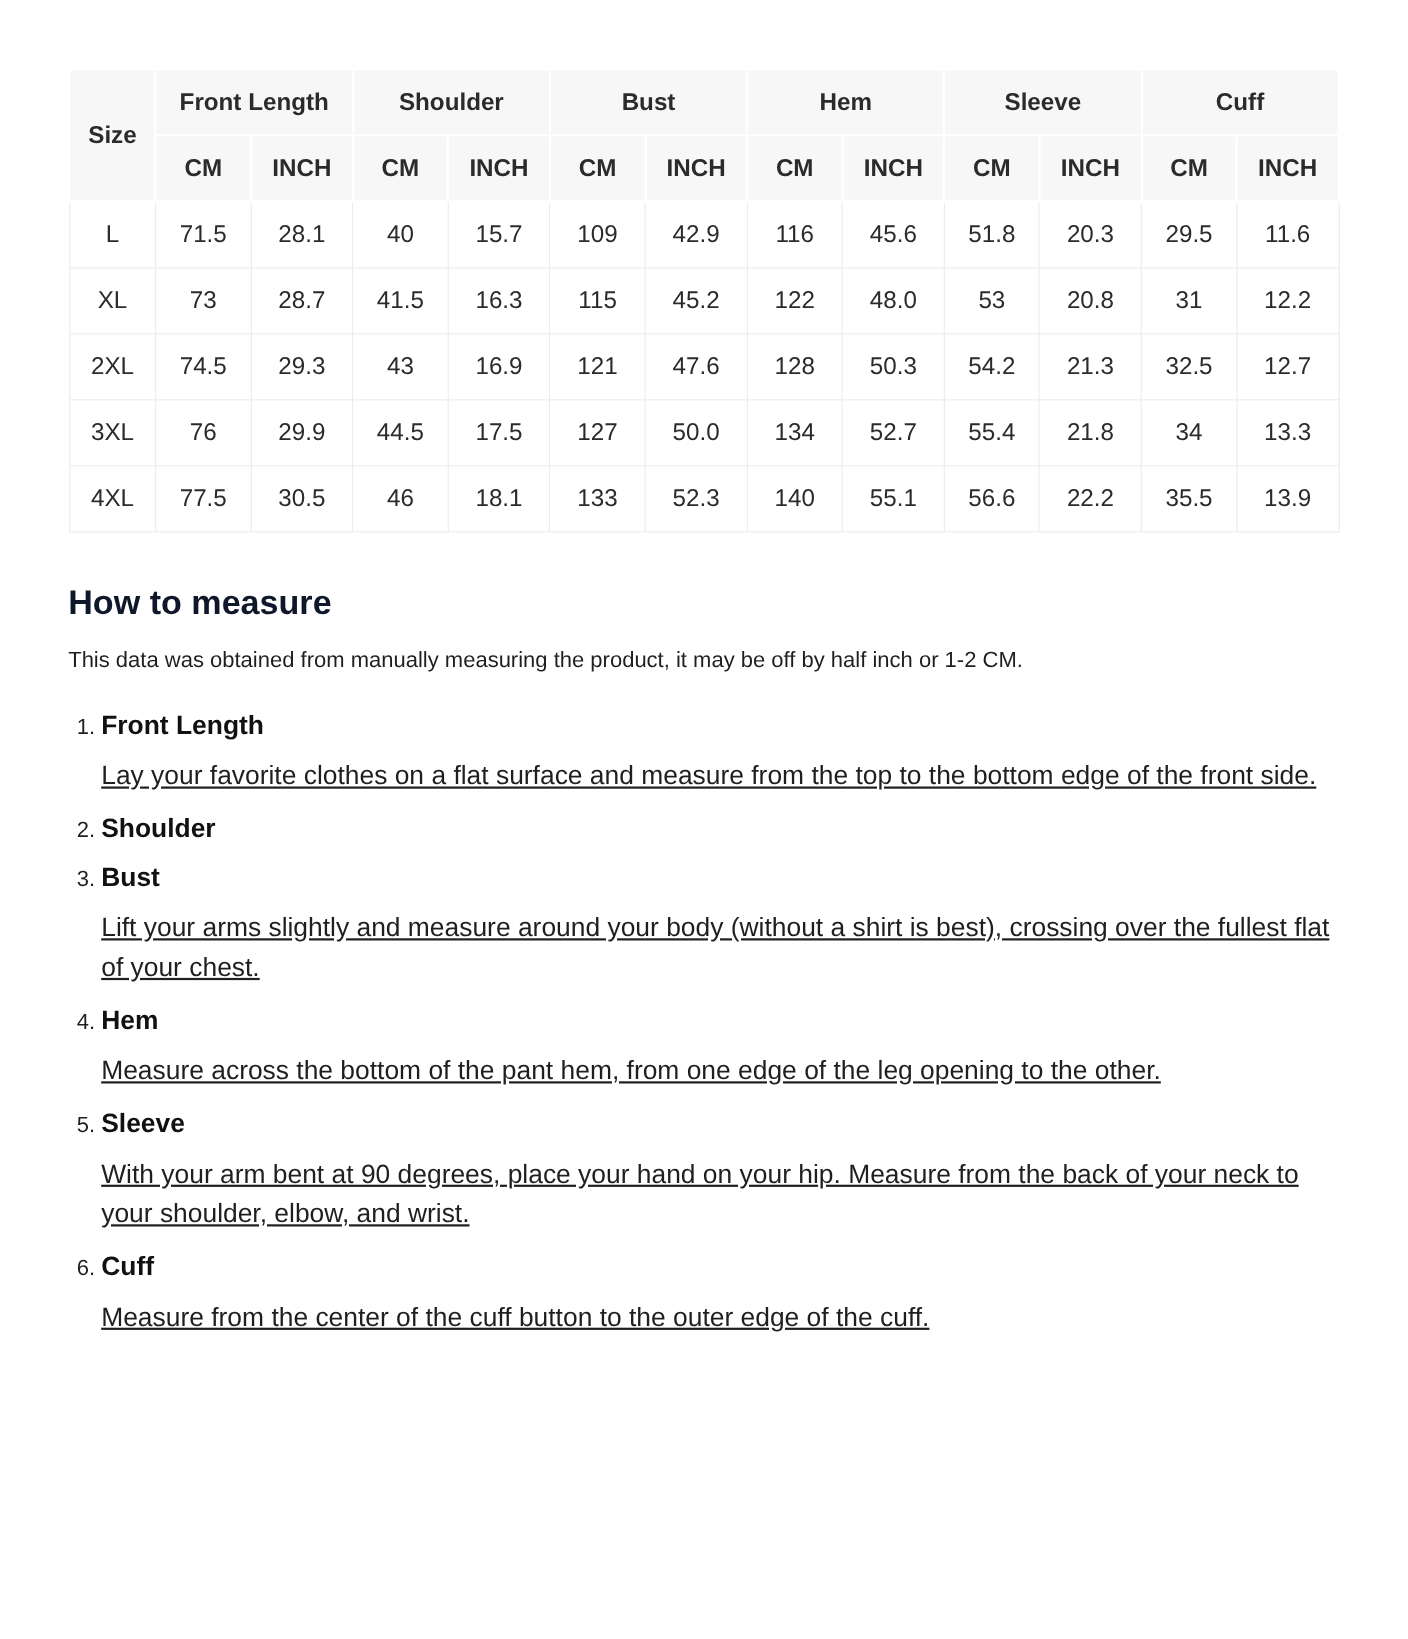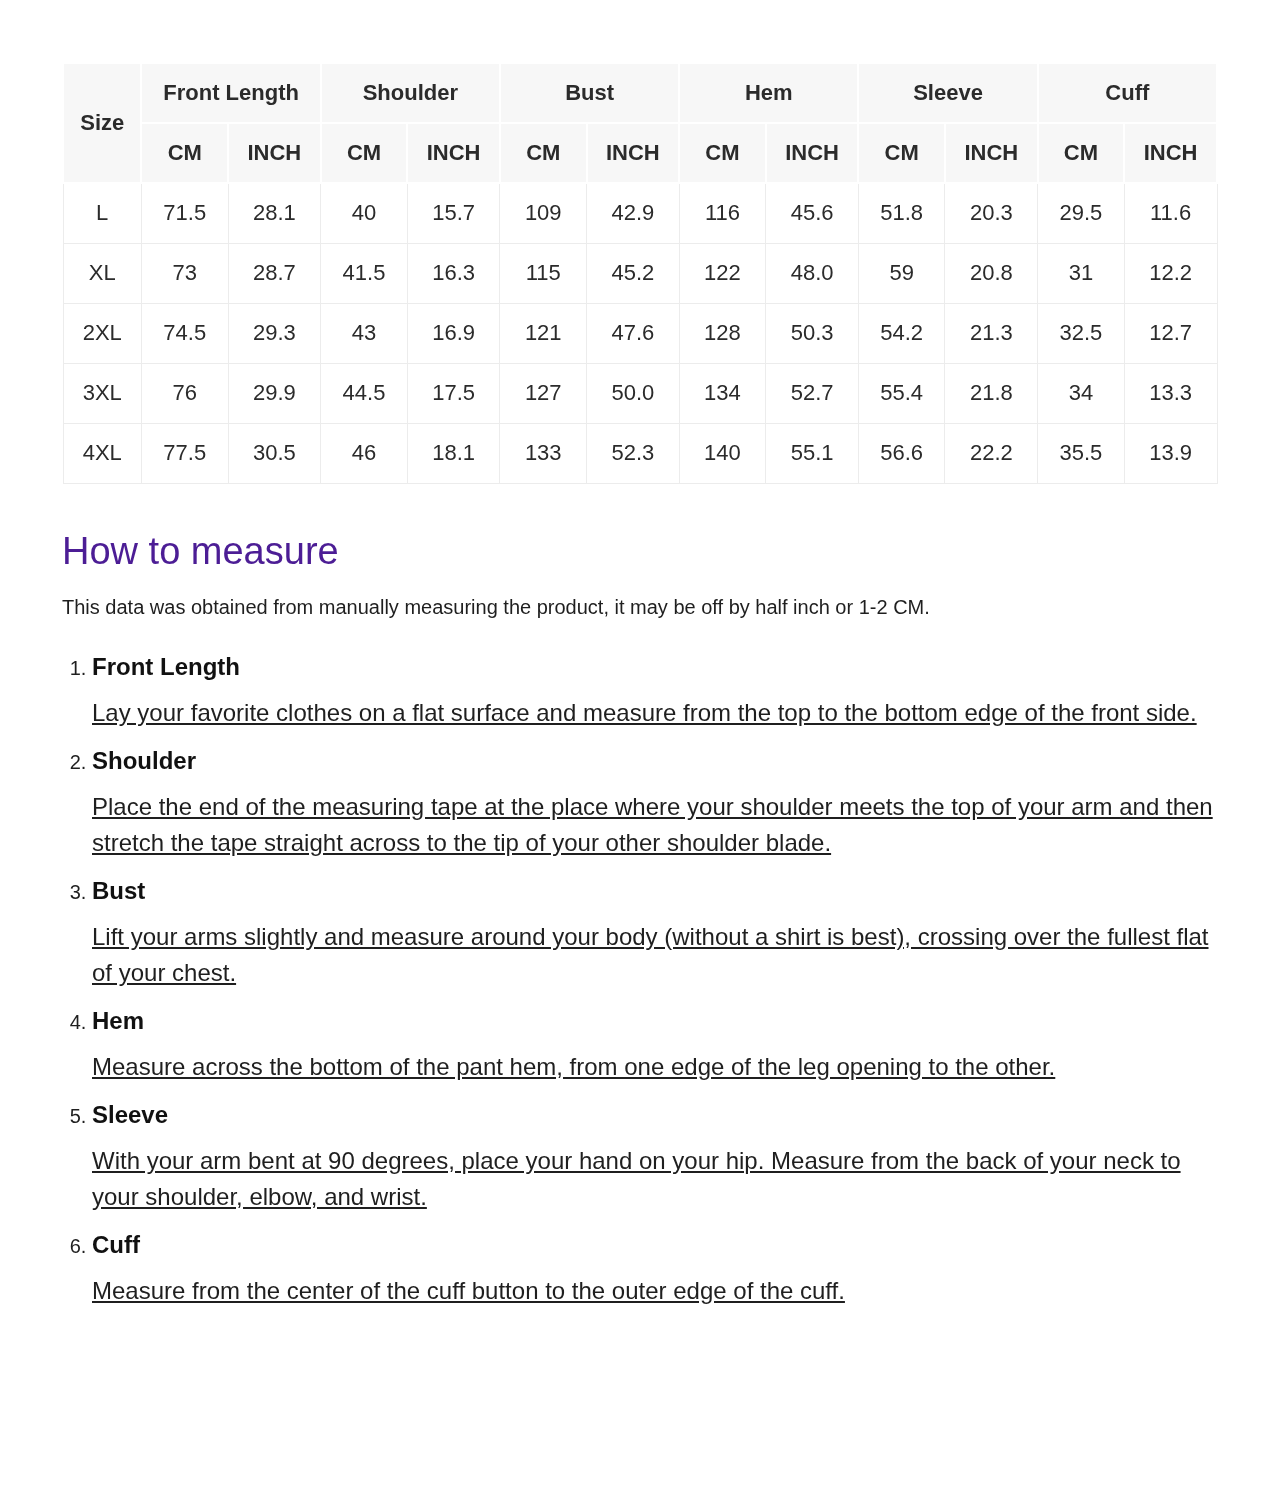--- a/index.html
+++ b/index.html
@@ -42,23 +42,23 @@
   .size-chart tbody th, .size-chart tbody td {
     background: #ffffff;
     border: 1px solid #ececec;
     font-weight: 400;
     color: #2b2b2b;
   }
 
   
   .howto-title {
     margin: 46px 0 16px 0;
-    font-size: 38px;
-    font-weight: 400;
-    color: #4c1d95;
+    font-size: 31px;
+    font-weight: 700;
+    color: #0f172a;
   }
   .howto-intro {
     margin: 0;
     font-size: 20px;
     line-height: 36px;
     color: #1f1f1f;
   }
   ol.measure-list {
     margin: 28px 0 0 0;
     padding: 0 0 0 30px;
@@ -148,21 +148,21 @@
         <tr>
           <th scope="row">XL</th>
           <td>73</td>
           <td>28.7</td>
           <td>41.5</td>
           <td>16.3</td>
           <td>115</td>
           <td>45.2</td>
           <td>122</td>
           <td>48.0</td>
-          <td>59</td>
+          <td>53</td>
           <td>20.8</td>
           <td>31</td>
           <td>12.2</td>
         </tr>
         <tr>
           <th scope="row">2XL</th>
           <td>74.5</td>
           <td>29.3</td>
           <td>43</td>
           <td>16.9</td>
@@ -211,21 +211,20 @@
   <h2 class="howto-title">How to measure</h2>
   <p class="howto-intro">This data was obtained from manually measuring the product, it may be off by half inch or 1-2 CM.</p>
 
   <ol class="measure-list">
     <li>
       <h3>Front Length</h3>
       <p>Lay your favorite clothes on a flat surface and measure from the top to the bottom edge of the front side.</p>
     </li>
     <li>
       <h3>Shoulder</h3>
-      <p>Place the end of the measuring tape at the place where your shoulder meets the top of your arm and then stretch the tape straight across to the tip of your other shoulder blade.</p>
     </li>
     <li>
       <h3>Bust</h3>
       <p>Lift your arms slightly and measure around your body (without a shirt is best), crossing over the fullest flat of your chest.</p>
     </li>
     <li>
       <h3>Hem</h3>
       <p>Measure across the bottom of the pant hem, from one edge of the leg opening to the other.</p>
     </li>
     <li>

